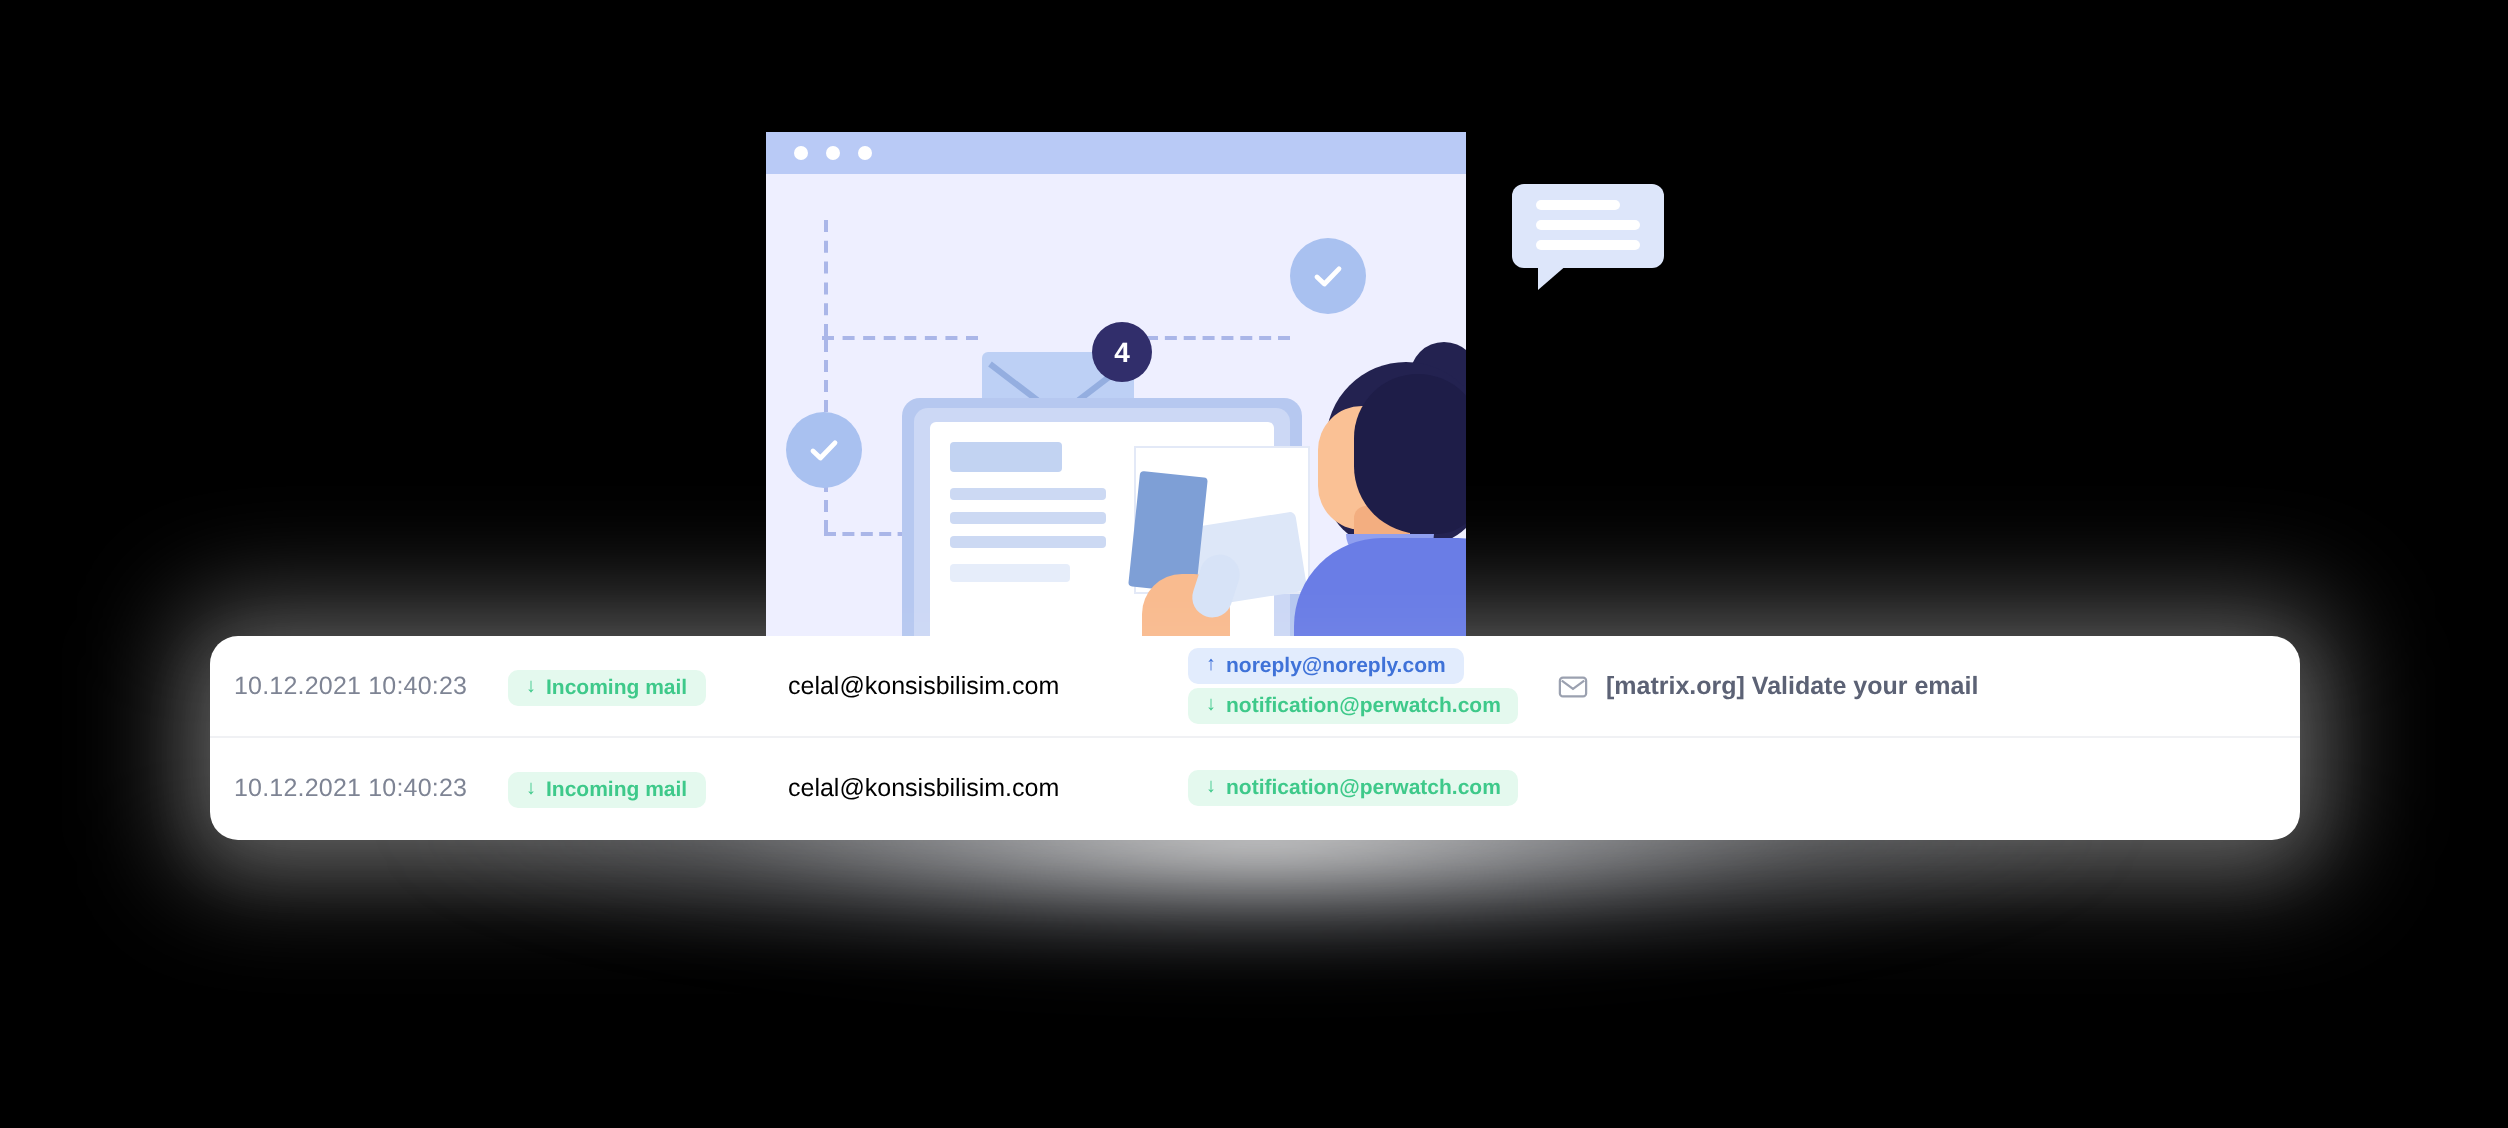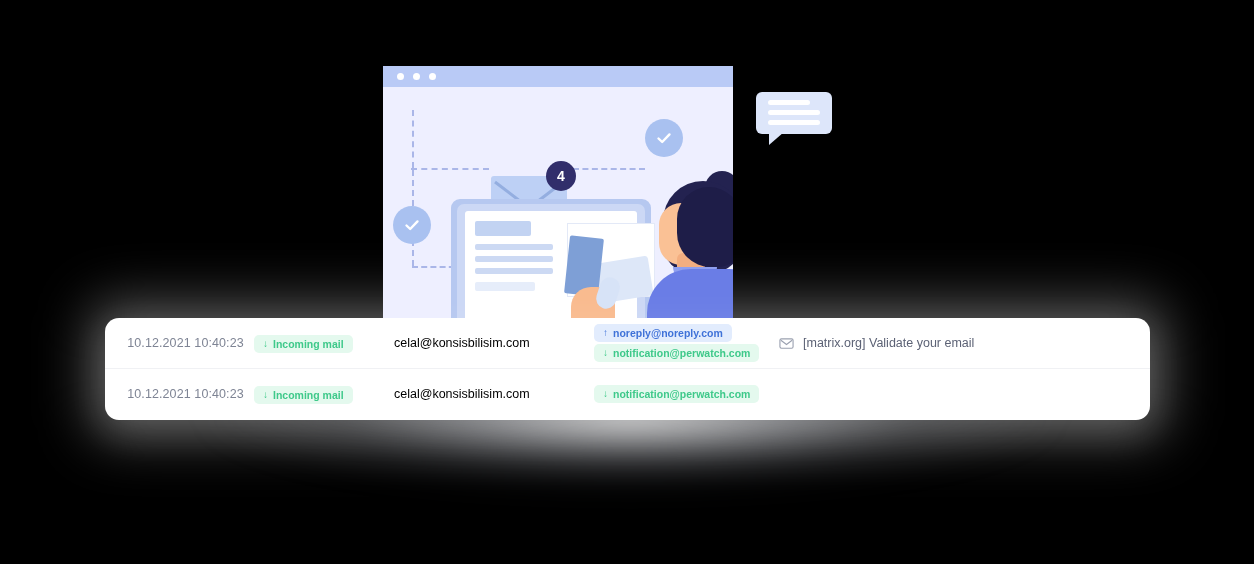--- a/index.html
+++ b/index.html
@@ -271,21 +271,20 @@
     padding:0 0 0 12px;
   }
   .row + .row { border-top:1px solid #f0f1f4; }
 
   .cell-date {
     width:137px;
     color:#7e8494;
     font-size:12.5px;
     letter-spacing:0.1px;
     white-space:nowrap;
-    text-align:center;
   }
   .cell-type { width:140px; }
   .cell-addr {
     width:200px;
     color:#000000;
     font-size:12.5px;
     white-space:nowrap;
   }
   .cell-chips {
     width:185px;
@@ -295,20 +294,21 @@
     align-items:flex-start;
   }
   .cell-subject {
     flex:1;
     display:flex;
     align-items:center;
     gap:9px;
     color:#5c6275;
     font-size:12.5px;
     white-space:nowrap;
+    font-weight:bold;
   }
 
   .chip {
     display:inline-flex;
     align-items:center;
     gap:5px;
     padding:3px 9px;
     border-radius:5px;
     font-size:10.5px;
     font-weight:bold;

